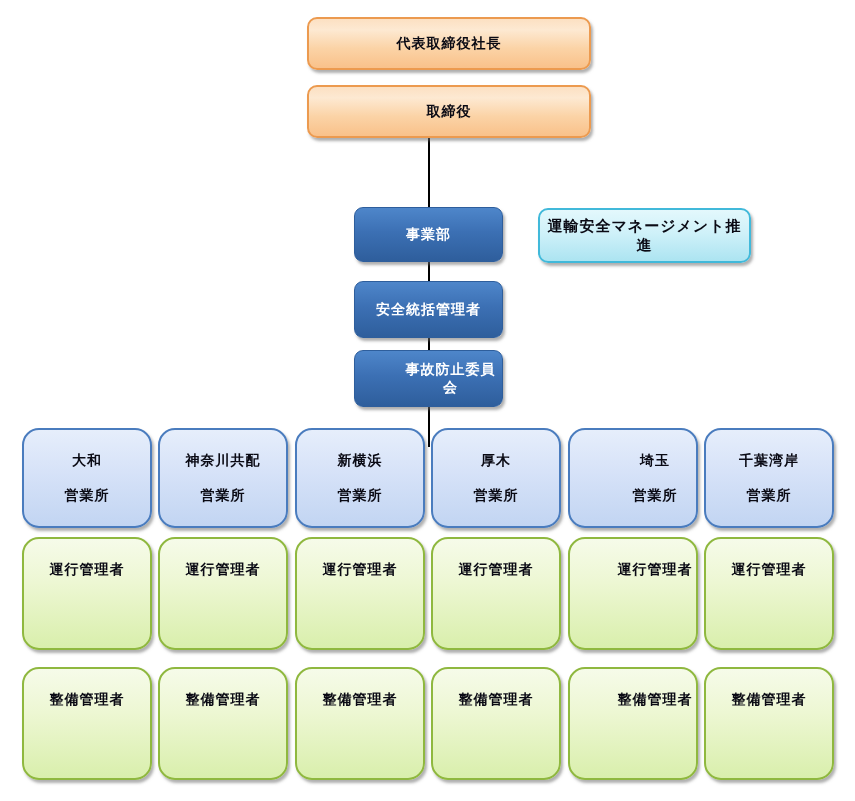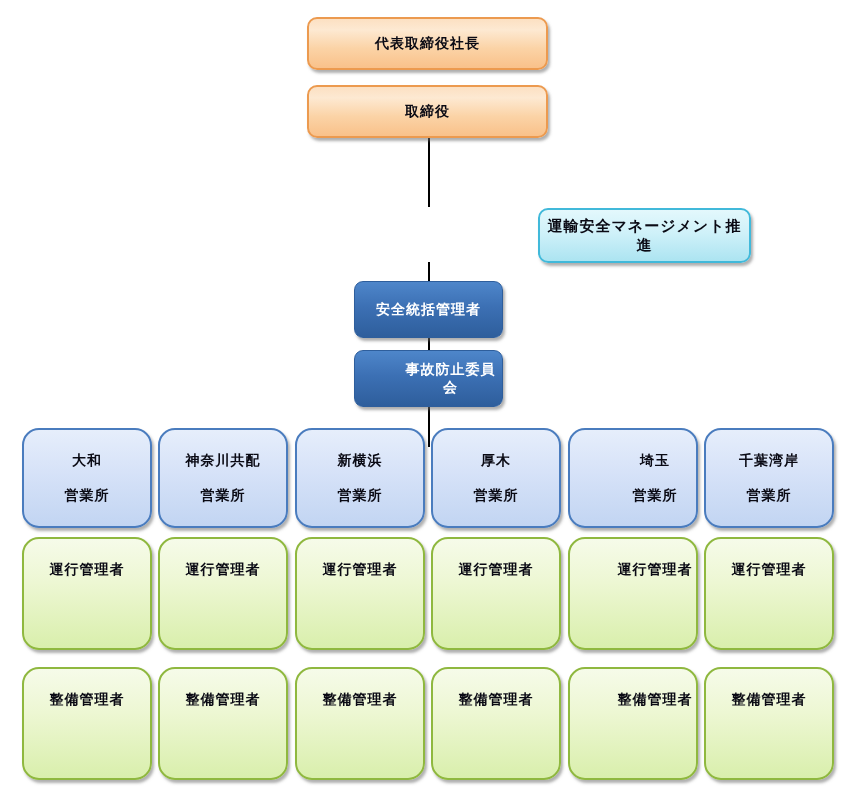--- a/index.html
+++ b/index.html
@@ -20,21 +20,21 @@
     text-align: center;
     font-weight: bold;
     font-size: 14px;
     letter-spacing: 1px;
     color: #0a0a14;
     z-index: 2;
     box-shadow: 2px 3px 3px rgba(110,110,110,0.55);
   }
   
   .exec {
-    left: 307px; width: 241px; height: 53px;
+    left: 307px; width: 284px; height: 53px;
     border: 2px solid #EC9A4F;
     border-radius: 10px;
     background: linear-gradient(180deg, #FCE0C2 0%, #FDE9D2 22%, #FBD3A6 60%, #F9C18A 100%);
   }
   .exec-president { top: 17px; }
   .exec-director  { top: 85px; }
   
   .division {
     left: 354px; width: 149px;
     border: 1px solid #2E5E9C;
@@ -103,20 +103,23 @@
   </div>
   <div class="node exec exec-director">
     <span>取締役</span>
   </div>
 
   <div class="connector c-director-business"></div>
   <div class="connector c-business-safety"></div>
   <div class="connector c-safety-accident"></div>
   <div class="connector c-accident-offices"></div>
 
+  <div class="node division division-business">
+    <span>事業部</span>
+  </div>
   <div class="node division division-safety">
     <span>安全統括管理者</span>
   </div>
   <div class="node division division-accident">
     <span>事故防止委員会</span>
   </div>
 
   <div class="node sidenote">
     <span>運輸安全マネージメント推進</span>
   </div>

